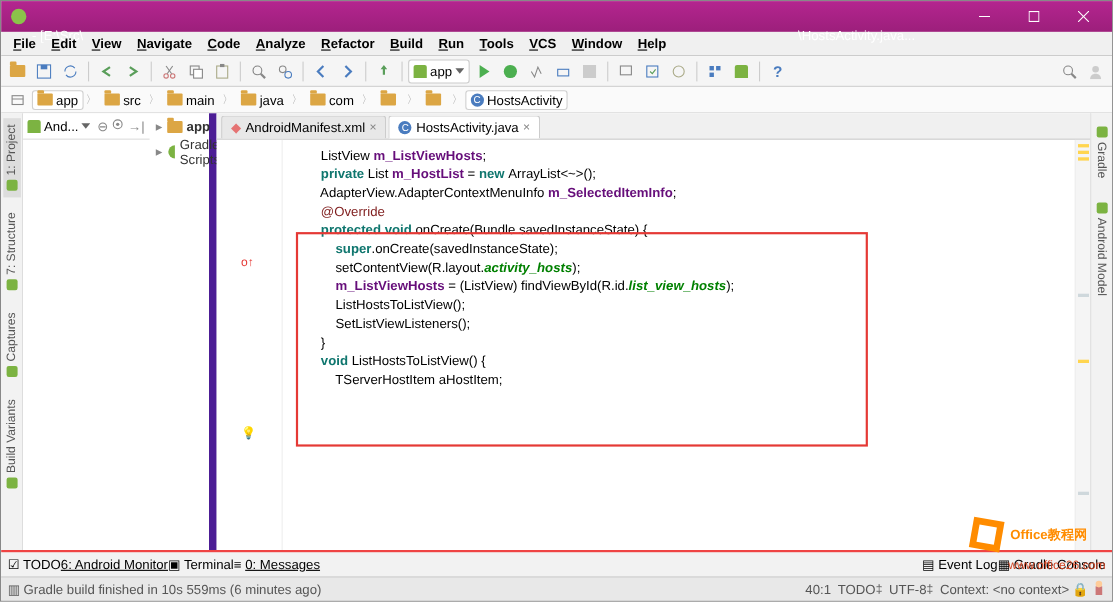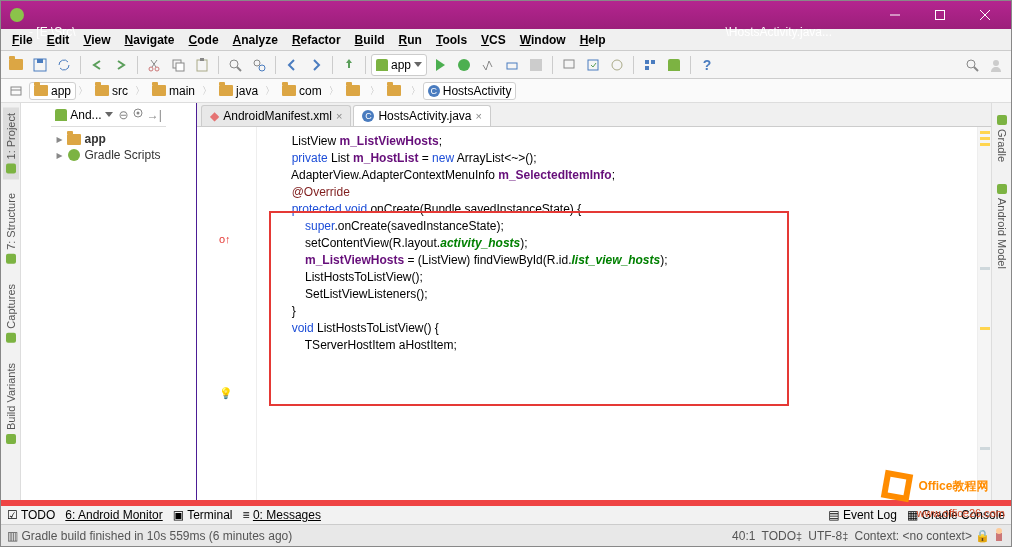--- a/index.html
+++ b/index.html
@@ -20,44 +20,44 @@
 .breadcrumb { height:24px; background:#fafafa; display:flex; align-items:center; border-bottom:1px solid #ddd; padding:0 4px; gap:2px; }
 .bc-item { display:flex; align-items:center; gap:3px; padding:1px 4px; border:1px solid transparent; border-radius:3px; }
 .bc-item.box { border:1px solid #d0d0d0; background:#fff; }
 .bc-sep { color:#aaa; font-size:10px; }
 .mainrow { display:flex; height:calc(100% - 28px - 22px - 28px - 24px - 24px - 22px); }
 .leftgutter { width:20px; background:#f2f2f2; border-right:1px solid #ddd; display:flex; flex-direction:column; align-items:center; padding-top:4px; gap:8px; }
 .vtab { writing-mode:vertical-rl; transform:rotate(180deg); font-size:11px; color:#555; padding:6px 2px; display:flex; align-items:center; gap:4px; }
 .vtab .dot { width:10px; height:10px; background:#7cb342; border-radius:2px; transform:rotate(0); }
 .vtab.active { background:#ddd; }
 .rightgutter { width:20px; background:#f2f2f2; border-left:1px solid #ddd; display:flex; flex-direction:column; align-items:center; padding-top:6px; gap:10px; }
-.projpanel { width:176px; background:#fff; border-right:1px solid #4c1d95; display:flex; flex-direction:column;align-items:center; }
+.projpanel { width:176px; background:#fff; border-right:7px solid #4c1d95; display:flex; flex-direction:row; }
 .projhdr { height:24px; border-bottom:1px solid #ddd; display:flex; align-items:center; padding:0 4px; gap:3px; font-size:11px; }
 .projhdr .grow { flex:1; }
 .projtree { padding:4px 6px; font-size:12px; color:#333; }
 .projtree .node { display:flex; align-items:center; gap:4px; padding:1px 0; }
 .projtree .bold { font-weight:bold; }
 .editor { flex:1; display:flex; flex-direction:column; background:#fff; position:relative; }
 .tabs { height:24px; display:flex; align-items:flex-end; background:#f0f0f0; border-bottom:1px solid #ccc; padding-left:4px; gap:2px; }
 .tab { display:flex; align-items:center; gap:4px; padding:3px 8px; border:1px solid #ccc; border-bottom:none; background:#e8e8e8; border-radius:3px 3px 0 0; font-size:12px; }
 .tab.active { background:#fff; }
 .tab .x { color:#888; font-size:11px; }
 .code { flex:1; display:flex; font-family:"Consolas","Courier New",monospace; font-size:12px; position:relative; overflow:hidden; }
 .gut { width:42px; background:#fff; border-right:1px solid #eee; position:relative; }
 .gut .mark { position:absolute; left:4px; font-size:11px; }
 .src { flex:1; padding:6px 0 6px 8px; line-height:17px; white-space:pre; overflow:auto; color:#000; position:relative; }
 .redbox { position:absolute; border:2px solid #e53935; }
-.kw { color:#1d4ed8; font-weight:normal; }
+.kw { color:#0f766e; font-weight:bold; }
 .fld { color:#660e7a; font-weight:bold; }
 .str { color:#008000; font-weight:bold; font-style:italic;text-align:right; }
 .ann { color:#7f1d1d; }
 .scrollmap { width:14px; background:#f5f5f5; border-left:1px solid #eee; position:relative; }
 .scrollmap .m { position:absolute; left:2px; width:10px; height:3px; }
 .minigut { width:18px; background:#fff; }
-.bottombar { height:24px; background:#f2f2f2; border-top:6px solid #ef4444; display:flex; align-items:center; padding:0 6px; gap:10px; font-size:11px;justify-content:flex-end; }
+.bottombar { height:24px; background:#f2f2f2; border-top:2px solid #ef4444; display:flex; align-items:center; padding:0 6px; font-size:11px;justify-content:flex-end; }
 .bottombar .grow { flex:1; }
 .statusbar { height:22px; background:#e8e8e8; border-top:1px solid #ccc; display:flex; align-items:center; padding:0 6px; font-size:11px; color:#555; }
 .statusbar .grow { flex:1; }
 .watermark { position:absolute; right:6px; bottom:26px; font-size:14px; pointer-events:none; }
 .watermark .l1 { color:#ff8c00; font-weight:bold; text-shadow:0 0 2px #fff; }
 .watermark .l2 { color:#d24726; font-size:11px; }
 .ic { display:inline-block; vertical-align:middle; }
 .folder-ic { width:14px; height:11px; background:#dca644; border-radius:1px; position:relative; }
 .folder-ic:before { content:""; position:absolute; top:-3px; left:0; width:6px; height:3px; background:#dca644; border-radius:1px 1px 0 0; }
 .caret { width:0; height:0; border-left:4px solid transparent; border-right:4px solid transparent; border-top:5px solid #666; display:inline-block; }

